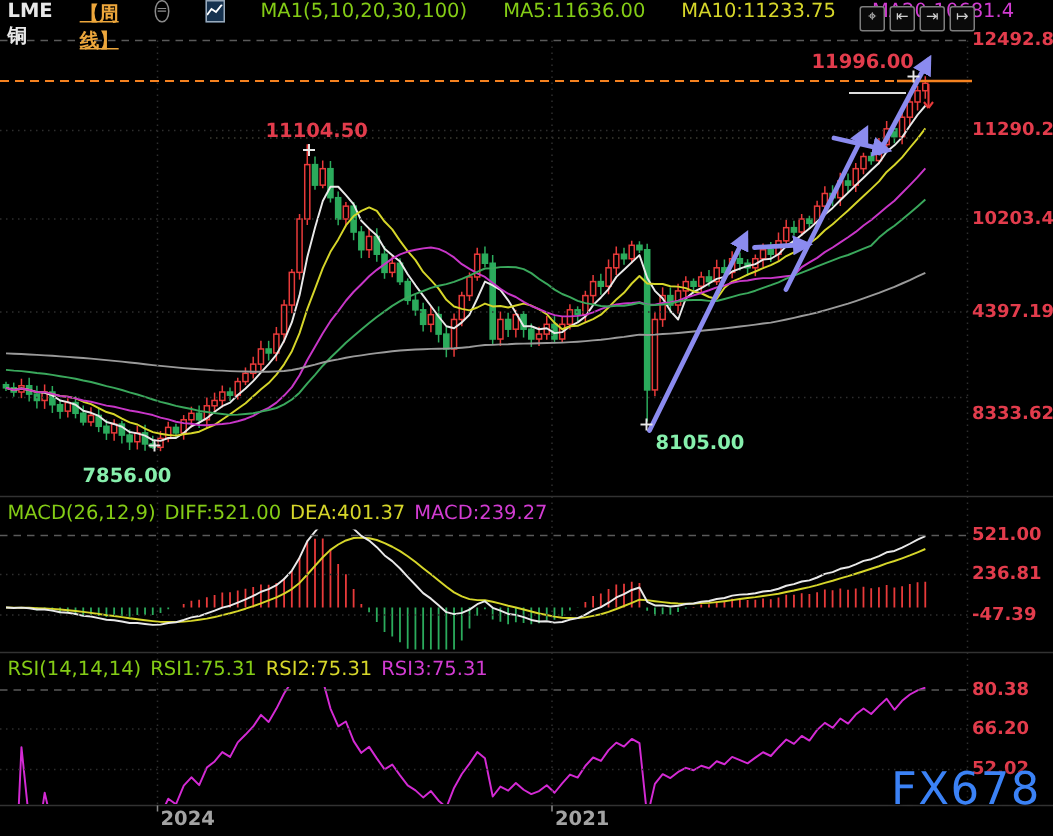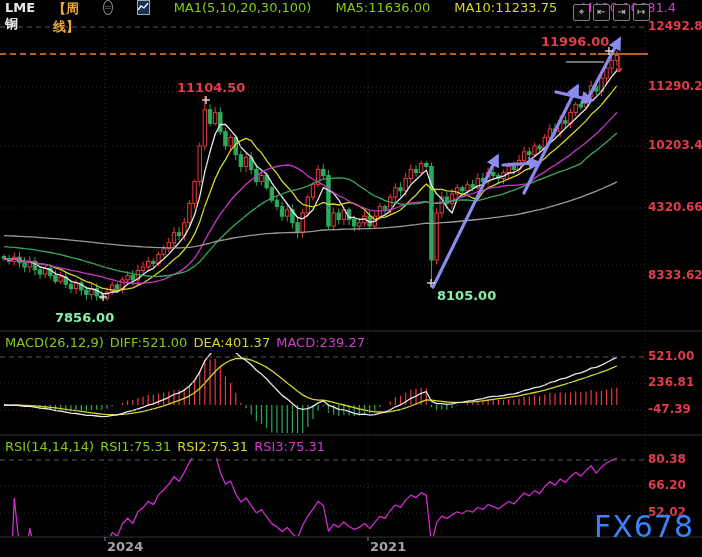--- a/index.html
+++ b/index.html
@@ -1,21 +1,21 @@
 <!DOCTYPE html>
 <html><head>
 <meta charset="utf-8">
 <style>
   html,body{margin:0;padding:0;background:#000;}
   body{width:702px;height:557px;overflow:hidden;font-family:"DejaVu Sans","Liberation Sans",sans-serif;}
   #app{position:relative;width:702px;height:557px;background:#000;}
   svg{position:absolute;top:0;left:0;z-index:1;}
   .hdr{position:absolute;top:0;left:0;width:590px;height:26px;display:flex;align-items:flex-start;gap:24px;padding-left:5px;font-size:13px;z-index:3;box-sizing:border-box;}
   .sym{color:#e8e8e8;font-weight:700;}
-  .per{color:#eda73c;font-weight:700;}
+  .per{color:#eda73c;font-weight:700;text-decoration:underline;}
   .circ{width:13px;height:13px;border:1px solid #8a8a8a;border-radius:50%;color:#8a8a8a;font-size:9px;line-height:12px;text-align:center;}
   .chicon{width:15px;height:13px;background:#16324f;border:1px solid #9ab;display:flex;align-items:center;justify-content:center;}
   .w{color:#84cc16;} .y{color:#d6d62a;} .m{color:#d23cd2;}
   .tools{position:absolute;right:52px;top:4px;display:flex;gap:3px;z-index:4;}
   .tool{width:15px;height:15px;border:1px solid #7d7d7d;border-radius:2px;color:#cfcfcf;font-size:10px;line-height:14px;text-align:center;background:#0a0a0a;cursor:pointer;}
   .panel-hdr{position:absolute;left:5px;font-size:13px;display:flex;gap:6px;z-index:3;white-space:nowrap;}
   .ax{position:absolute;left:648px;width:54px;font-size:12px;font-weight:700;color:#e23c4c;z-index:2;}
   .xlab{position:absolute;font-size:13px;font-weight:700;color:#a3a3a3;z-index:2;}
   .plab{position:absolute;font-size:13px;font-weight:700;z-index:2;white-space:nowrap;}
   .plab.red{color:#e23c4c;} .plab.green{color:#86efac;}
@@ -488,21 +488,21 @@
     <span class="w">RSI(14,14,14)</span>
     <span class="w">RSI1:75.31</span>
     <span class="y">RSI2:75.31</span>
     <span class="m">RSI3:75.31</span>
   </div>
 
   <div id="axis-labels">
       <div class="ax" style="top: 19px;">12492.80</div>
       <div class="ax" style="top: 79px;">11290.24</div>
       <div class="ax" style="top: 138px;">10203.44</div>
-      <div class="ax" style="top: 200px;">4320.66</div>
+      <div class="ax" style="top: 200px;">4397.19</div>
       <div class="ax" style="top: 268px; text-align: center;">8333.62</div>
       <div class="ax" style="top: 349px;">521.00</div>
       <div class="ax" style="top: 375px;">236.81</div>
       <div class="ax" style="top: 402px;">-47.39</div>
       <div class="ax" style="top: 452px;">80.38</div>
       <div class="ax" style="top: 478px;">66.20</div>
       <div class="ax" style="top: 505px;">52.02</div>
     </div>
   <div id="x-labels">
       <div class="xlab" style="left: 107px; top: 539px;">2024</div>

